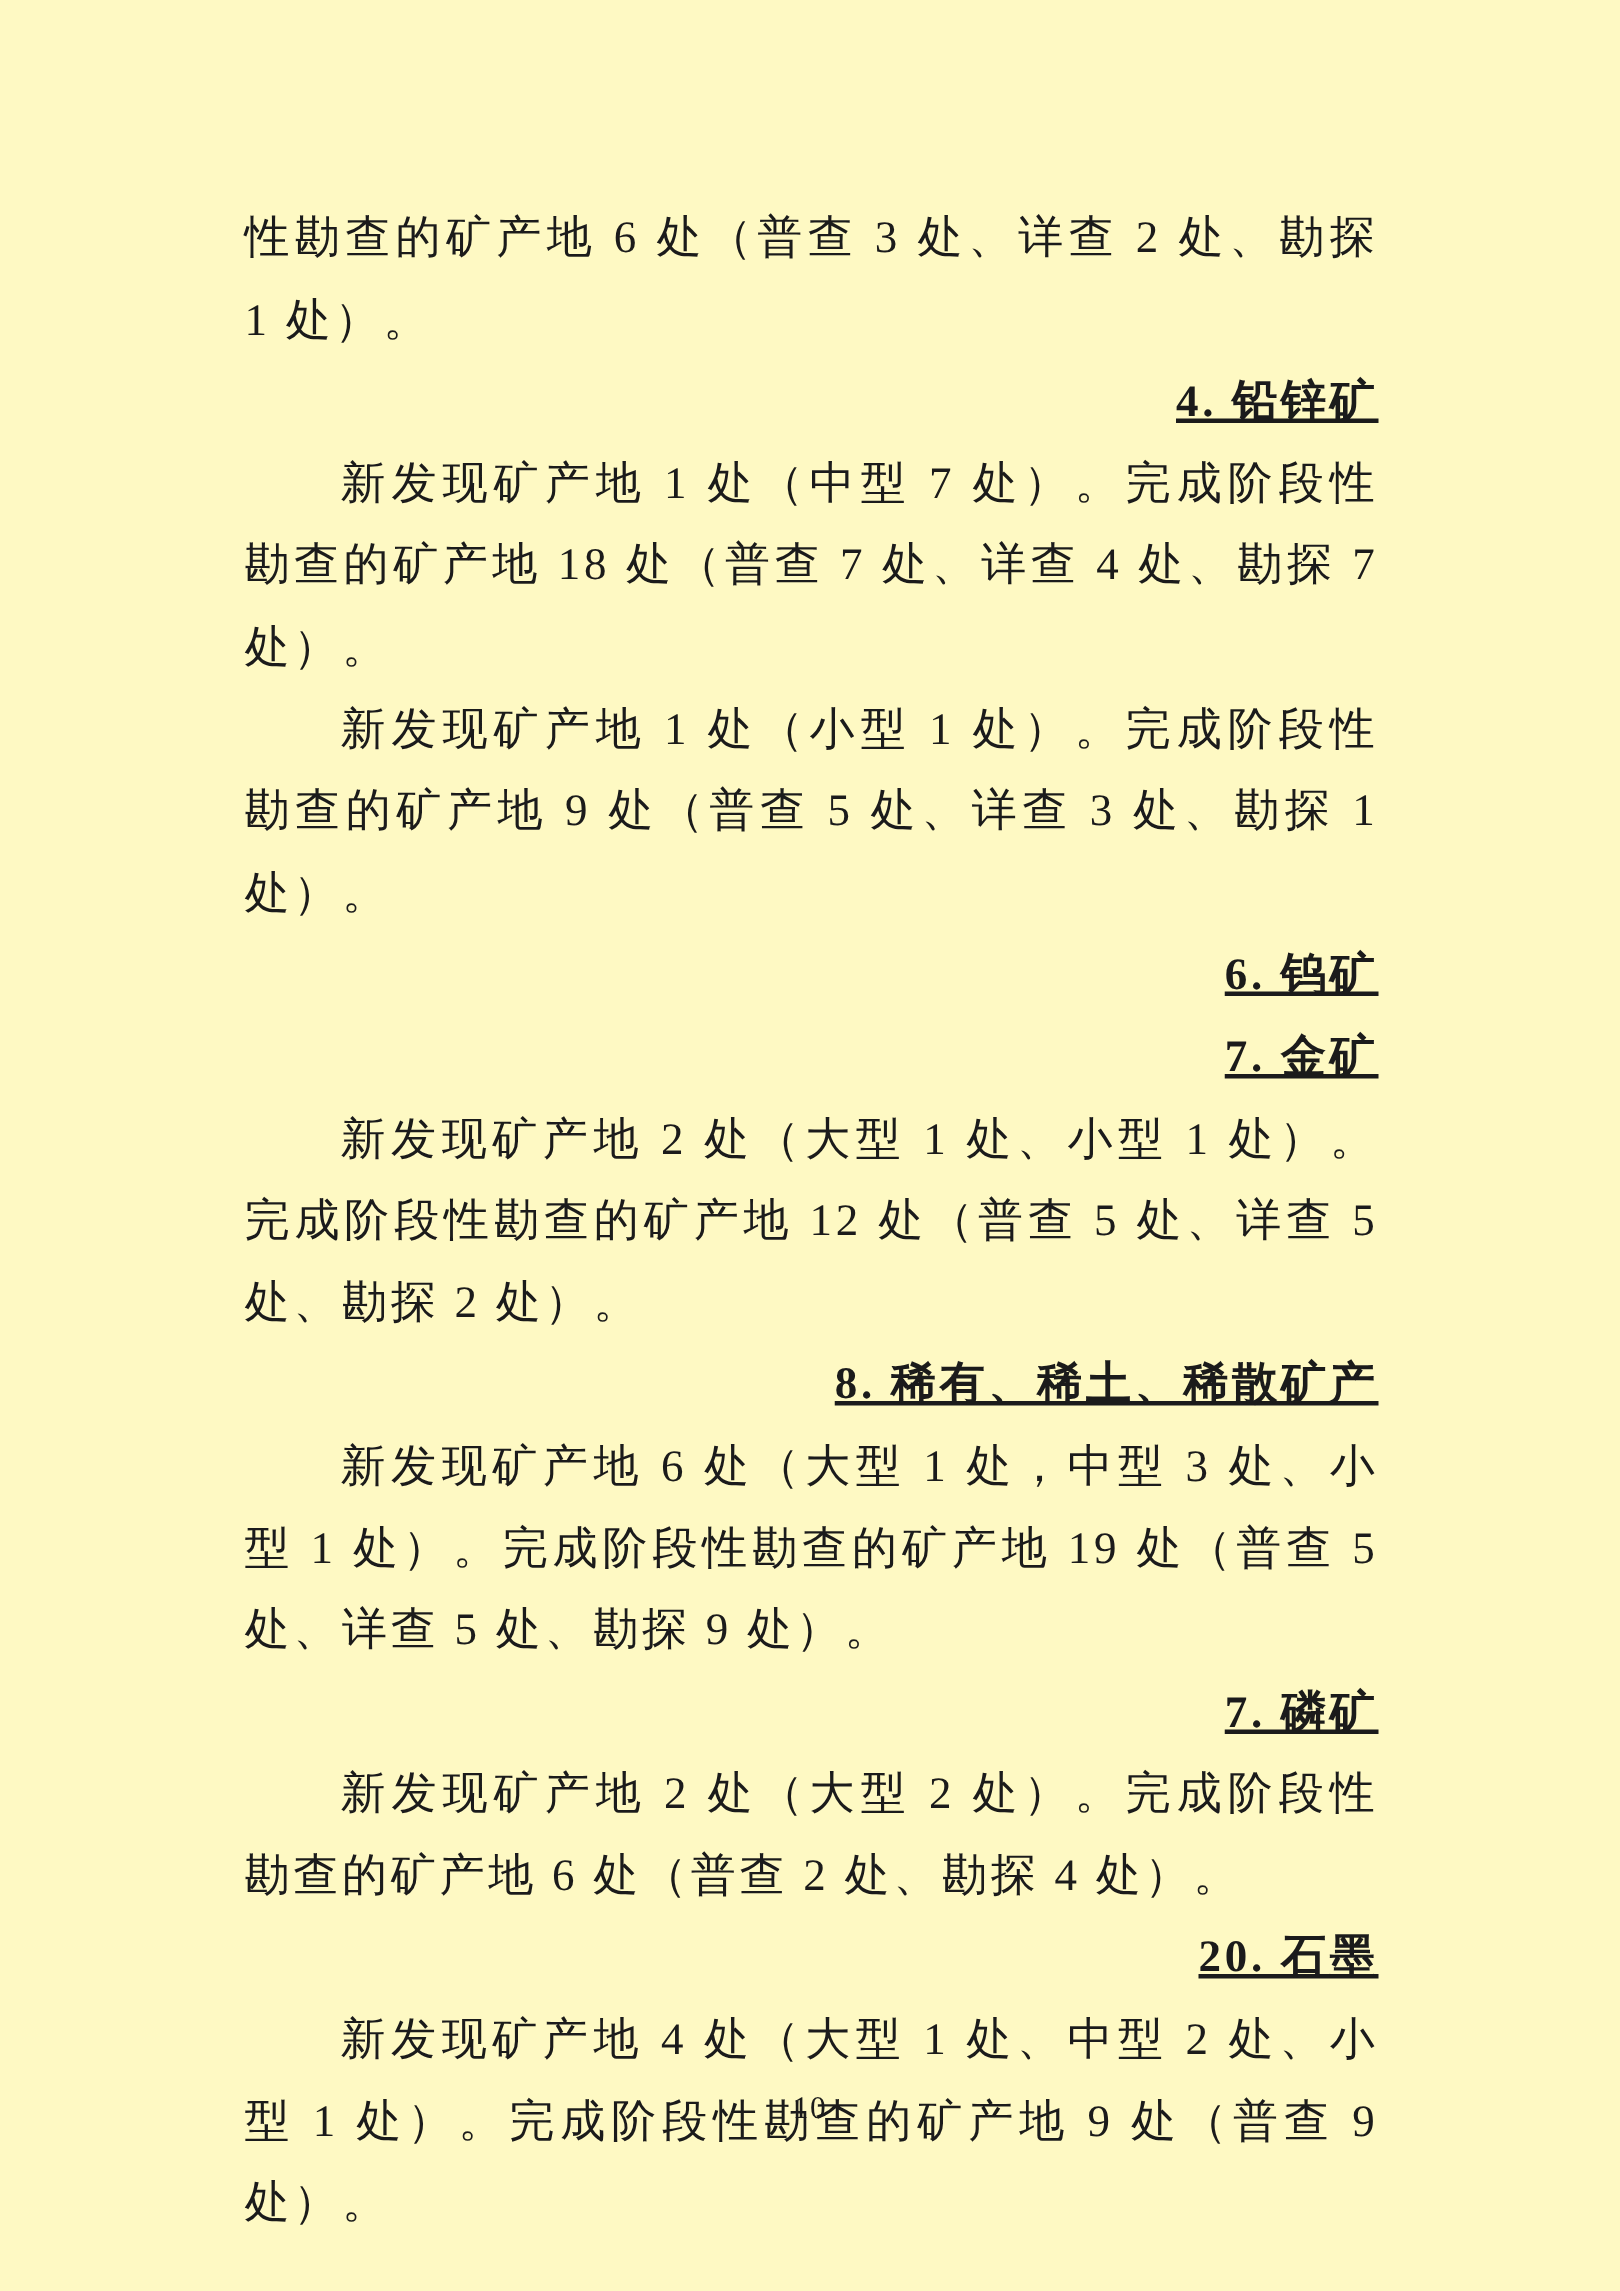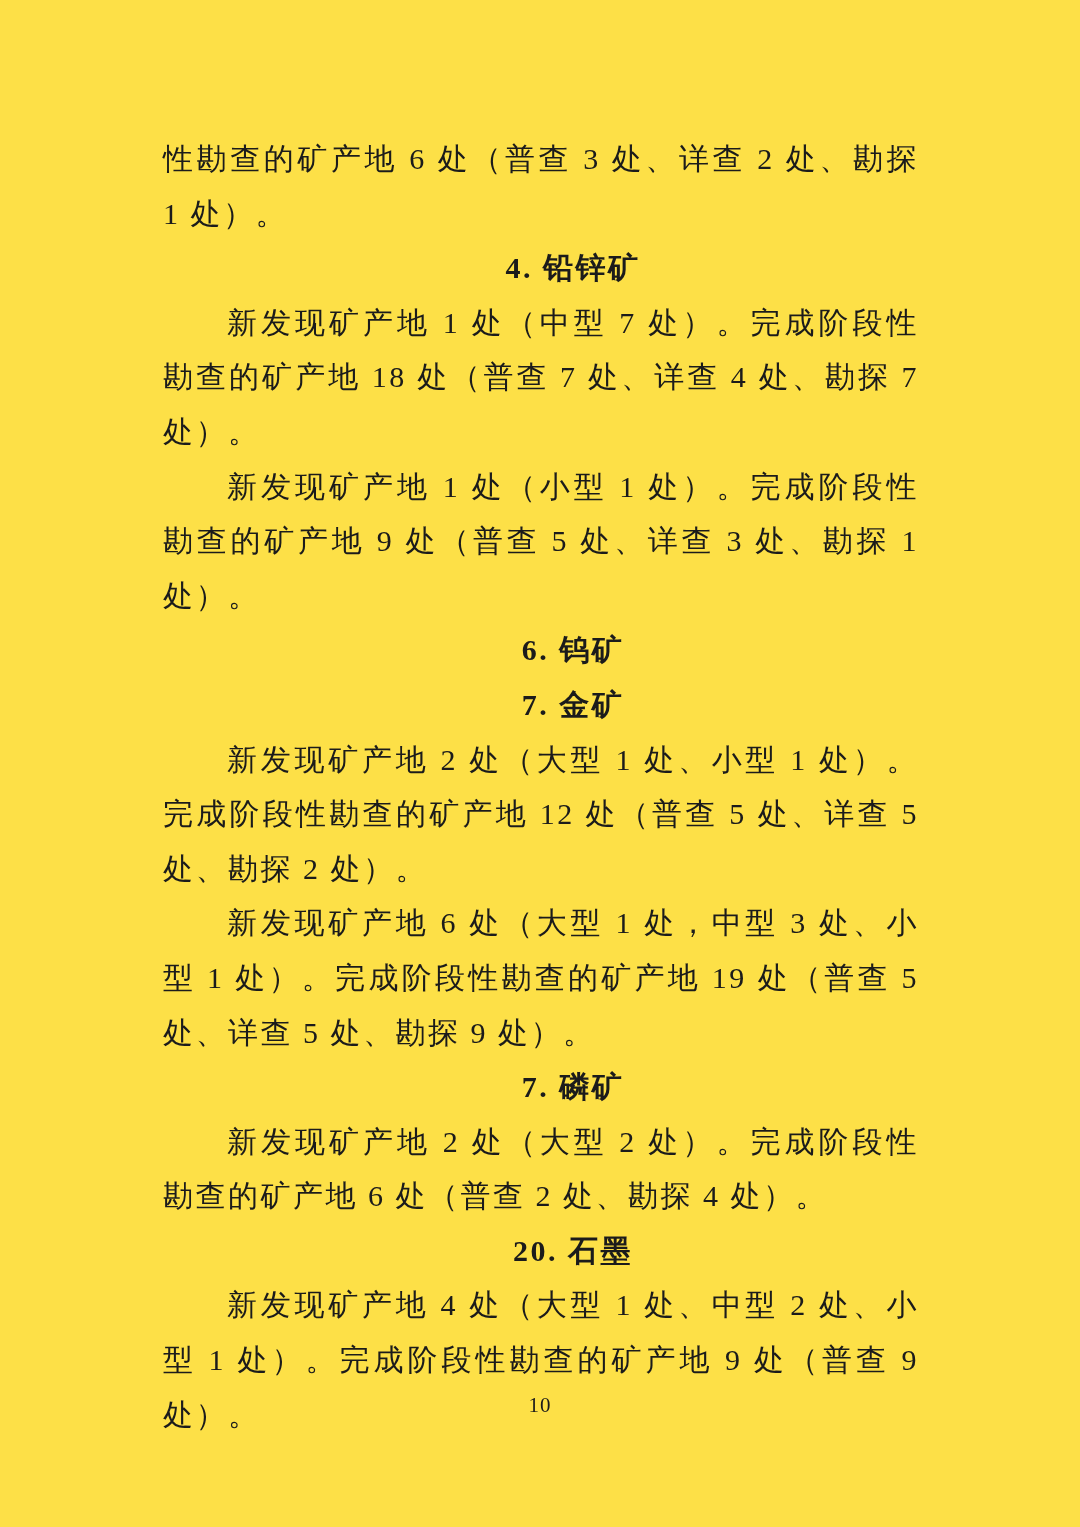--- a/index.html
+++ b/index.html
@@ -31,44 +31,46 @@
     letter-spacing: 2.5px;
     text-align: justify;
     font-weight: normal;
   }
   .para.indent {
     text-indent: 64px;
   }
   .heading {
     font-weight: bold;
     text-indent: 64px;
-    text-align: center;
+    text-align: right;
+    text-decoration: underline;
   }
   .page-number {
     position: absolute;
     top: 1393px;
     left: 0;
     width: 100%;
     text-align: center;
     font-size: 21px;
     letter-spacing: 1px;
   }
 </style>
 </head>
 <body>
 
-<div class="page" style="background: #fde047; color: rgb(27, 27, 27);">
+<div class="page" style="background: #fef9c3; color: rgb(27, 27, 27);">
   <div class="content">
       <p class="para">性勘查的矿产地 6 处（普查 3 处、详查 2 处、勘探 1 处）。</p>
       <h3 class="heading">4. 铅锌矿</h3>
       <p class="para indent">新发现矿产地 1 处（中型 7 处）。完成阶段性勘查的矿产地 18 处（普查 7 处、详查 4 处、勘探 7 处）。</p>
       <p class="para indent">新发现矿产地 1 处（小型 1 处）。完成阶段性勘查的矿产地 9 处（普查 5 处、详查 3 处、勘探 1 处）。</p>
       <h3 class="heading">6. 钨矿</h3>
       <h3 class="heading">7. 金矿</h3>
       <p class="para indent">新发现矿产地 2 处（大型 1 处、小型 1 处）。完成阶段性勘查的矿产地 12 处（普查 5 处、详查 5 处、勘探 2 处）。</p>
+      <h3 class="heading">8. 稀有、稀土、稀散矿产</h3>
       <p class="para indent">新发现矿产地 6 处（大型 1 处，中型 3 处、小型 1 处）。完成阶段性勘查的矿产地 19 处（普查 5 处、详查 5 处、勘探 9 处）。</p>
       <h3 class="heading">7. 磷矿</h3>
       <p class="para indent">新发现矿产地 2 处（大型 2 处）。完成阶段性勘查的矿产地 6 处（普查 2 处、勘探 4 处）。</p>
       <h3 class="heading">20. 石墨</h3>
       <p class="para indent">新发现矿产地 4 处（大型 1 处、中型 2 处、小型 1 处）。完成阶段性勘查的矿产地 9 处（普查 9 处）。</p>
     </div>
   <div class="page-number">10</div>
 </div>
 
 </body></html>

